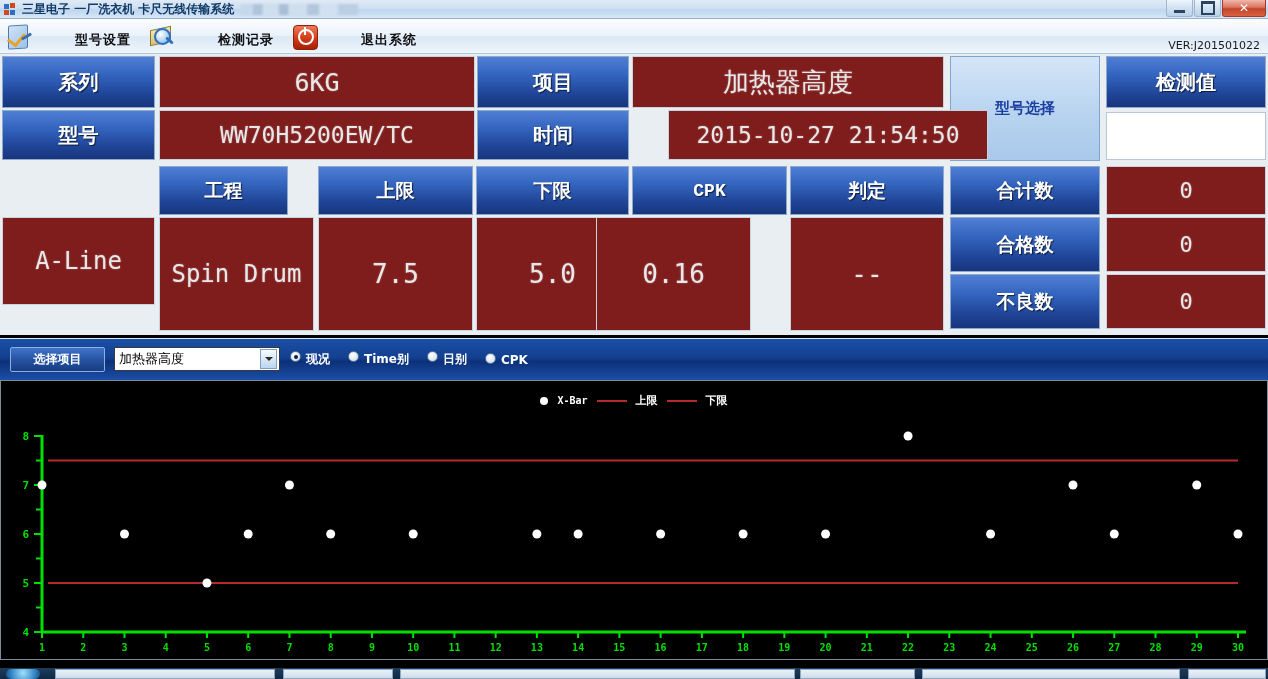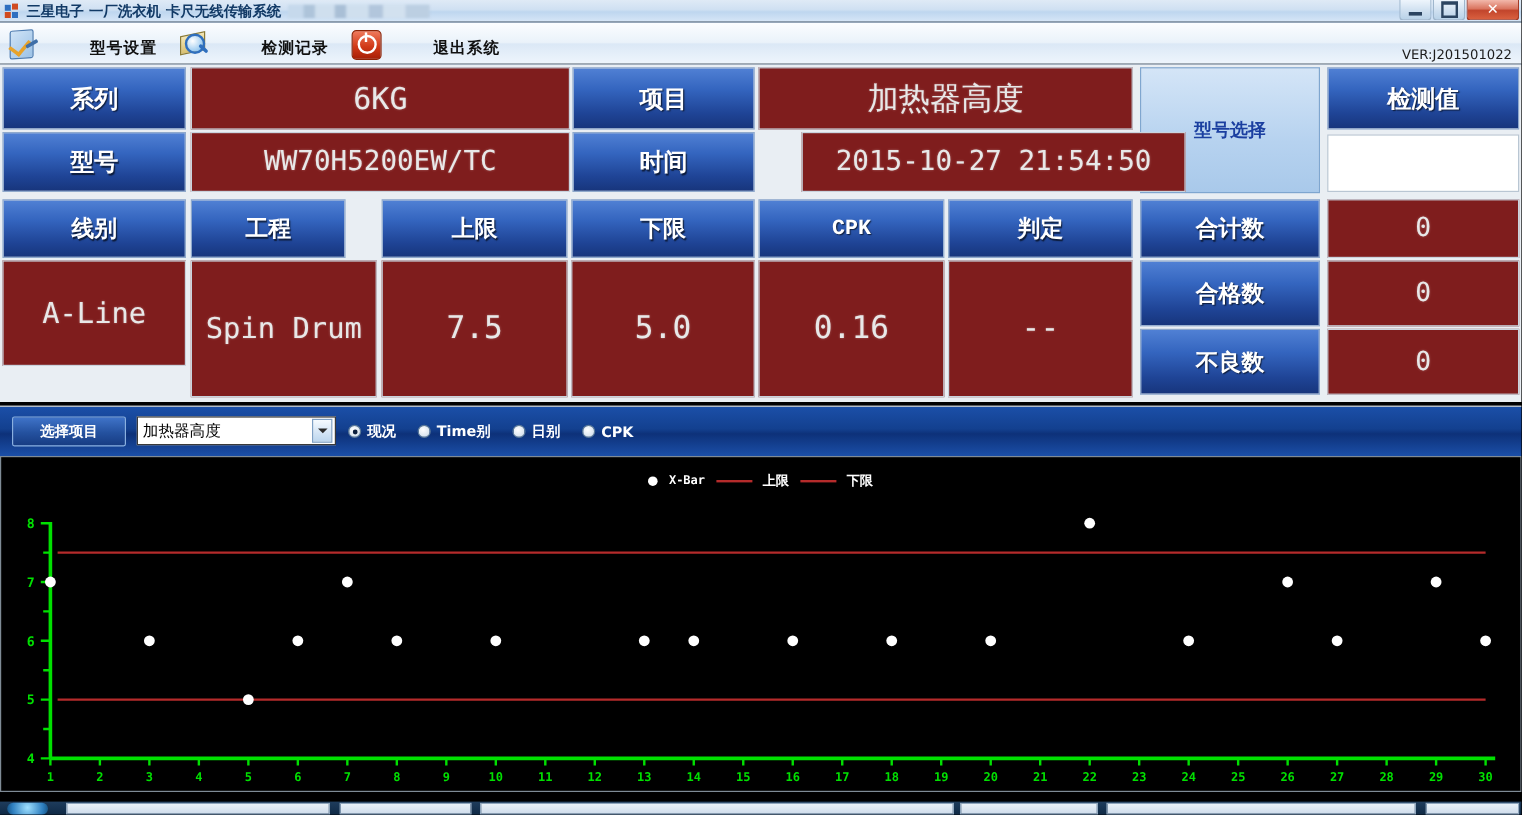--- a/index.html
+++ b/index.html
@@ -145,21 +145,21 @@
     width:17px;height:20px;margin-right:2px;
     background:linear-gradient(to bottom,#f6fbff,#d3e4f5 60%,#bcd6ee);
     border:1px solid #7fa0c4;box-sizing:border-box;
     display:flex;align-items:center;justify-content:center;
   }
   .combo .arrow .tri{
     width:0;height:0;border-left:4px solid transparent;border-right:4px solid transparent;
     border-top:4px solid #2a2a2a;
   }
   .radios{position:absolute;left:290px;top:351px;display:flex;align-items:center;}
-  .radio{display:flex;align-items:center;margin-right:18px;}
+  .radio{display:flex;align-items:flex-start;margin-right:18px;}
   .radio .dot{
     width:11px;height:11px;border-radius:50%;box-sizing:border-box;
     background:radial-gradient(circle at 40% 35%,#ffffff,#dce6f0 65%,#b6c6d6);
     border:1px solid #5c7a99;position:relative;
   }
   .radio.on .dot:after{
     content:"";position:absolute;left:2.5px;top:2.5px;width:4px;height:4px;border-radius:50%;
     background:#0c1f3d;
   }
   .radio .lbl{
@@ -254,34 +254,33 @@
     <div class="cell hdr" style="left:1106px;top:2px;width:160px;height:52px;font-size:20px;">检测值</div>
 
     <div class="cell modelsel" style="left:950px;top:2px;width:150px;height:105px;">型号选择</div>
     <div class="cell whitebox" style="left:1106px;top:58px;width:160px;height:48px;"></div>
 
     <div class="cell hdr" style="left:2px;top:56px;width:153px;height:50px;font-size:20px;">型号</div>
     <div class="cell val" style="left:159px;top:56px;width:316px;height:50px;font-size:23px;">WW70H5200EW/TC</div>
     <div class="cell hdr" style="left:477px;top:56px;width:152px;height:50px;font-size:20px;">时间</div>
     <div class="cell val" style="left:632px;top:56px;width:320px;height:50px;font-size:23px;margin-left:36px;">2015-10-27 21:54:50</div>
 
-    <div class="cell hdr" style="left:2px;top:112px;width:153px;height:49px;font-size:19px;">线别</div>
     <div class="cell hdr" style="left:159px;top:112px;width:129px;height:49px;font-size:19px;">工程</div>
     <div class="cell hdr" style="left:318px;top:112px;width:155px;height:49px;font-size:19px;">上限</div>
     <div class="cell hdr" style="left:476px;top:112px;width:153px;height:49px;font-size:19px;">下限</div>
     <div class="cell hdr" style="left:632px;top:112px;width:155px;height:49px;font-size:18px;">CPK</div>
     <div class="cell hdr" style="left:790px;top:112px;width:154px;height:49px;font-size:19px;">判定</div>
     <div class="cell hdr" style="left:950px;top:112px;width:150px;height:49px;font-size:19px;">合计数</div>
     <div class="cell val" style="left:1106px;top:112px;width:160px;height:49px;font-size:22px;">0</div>
 
     <div class="cell val" style="left:2px;top:163px;width:153px;height:88px;font-size:24px;">A-Line</div>
     <div class="cell val" style="left:159px;top:163px;width:155px;height:114px;font-size:24px;">Spin Drum</div>
     <div class="cell val" style="left:318px;top:163px;width:155px;height:114px;font-size:26px;">7.5</div>
     <div class="cell val" style="left:476px;top:163px;width:153px;height:114px;font-size:26px;">5.0</div>
-    <div class="cell val" style="left:632px;top:163px;width:155px;height:114px;font-size:26px;">0.16</div>
+    <div class="cell val" style="left:596px;top:163px;width:155px;height:114px;font-size:26px;">0.16</div>
     <div class="cell val" style="left:790px;top:163px;width:154px;height:114px;font-size:26px;">--</div>
 
     <div class="cell hdr" style="left:950px;top:163px;width:150px;height:55px;font-size:19px;">合格数</div>
     <div class="cell val" style="left:1106px;top:163px;width:160px;height:55px;font-size:22px;">0</div>
     <div class="cell hdr" style="left:950px;top:220px;width:150px;height:55px;font-size:19px;">不良数</div>
     <div class="cell val" style="left:1106px;top:220px;width:160px;height:55px;font-size:22px;">0</div>
   </div>
 
   <div class="selbar">
     <div class="selbtn">选择项目</div>

